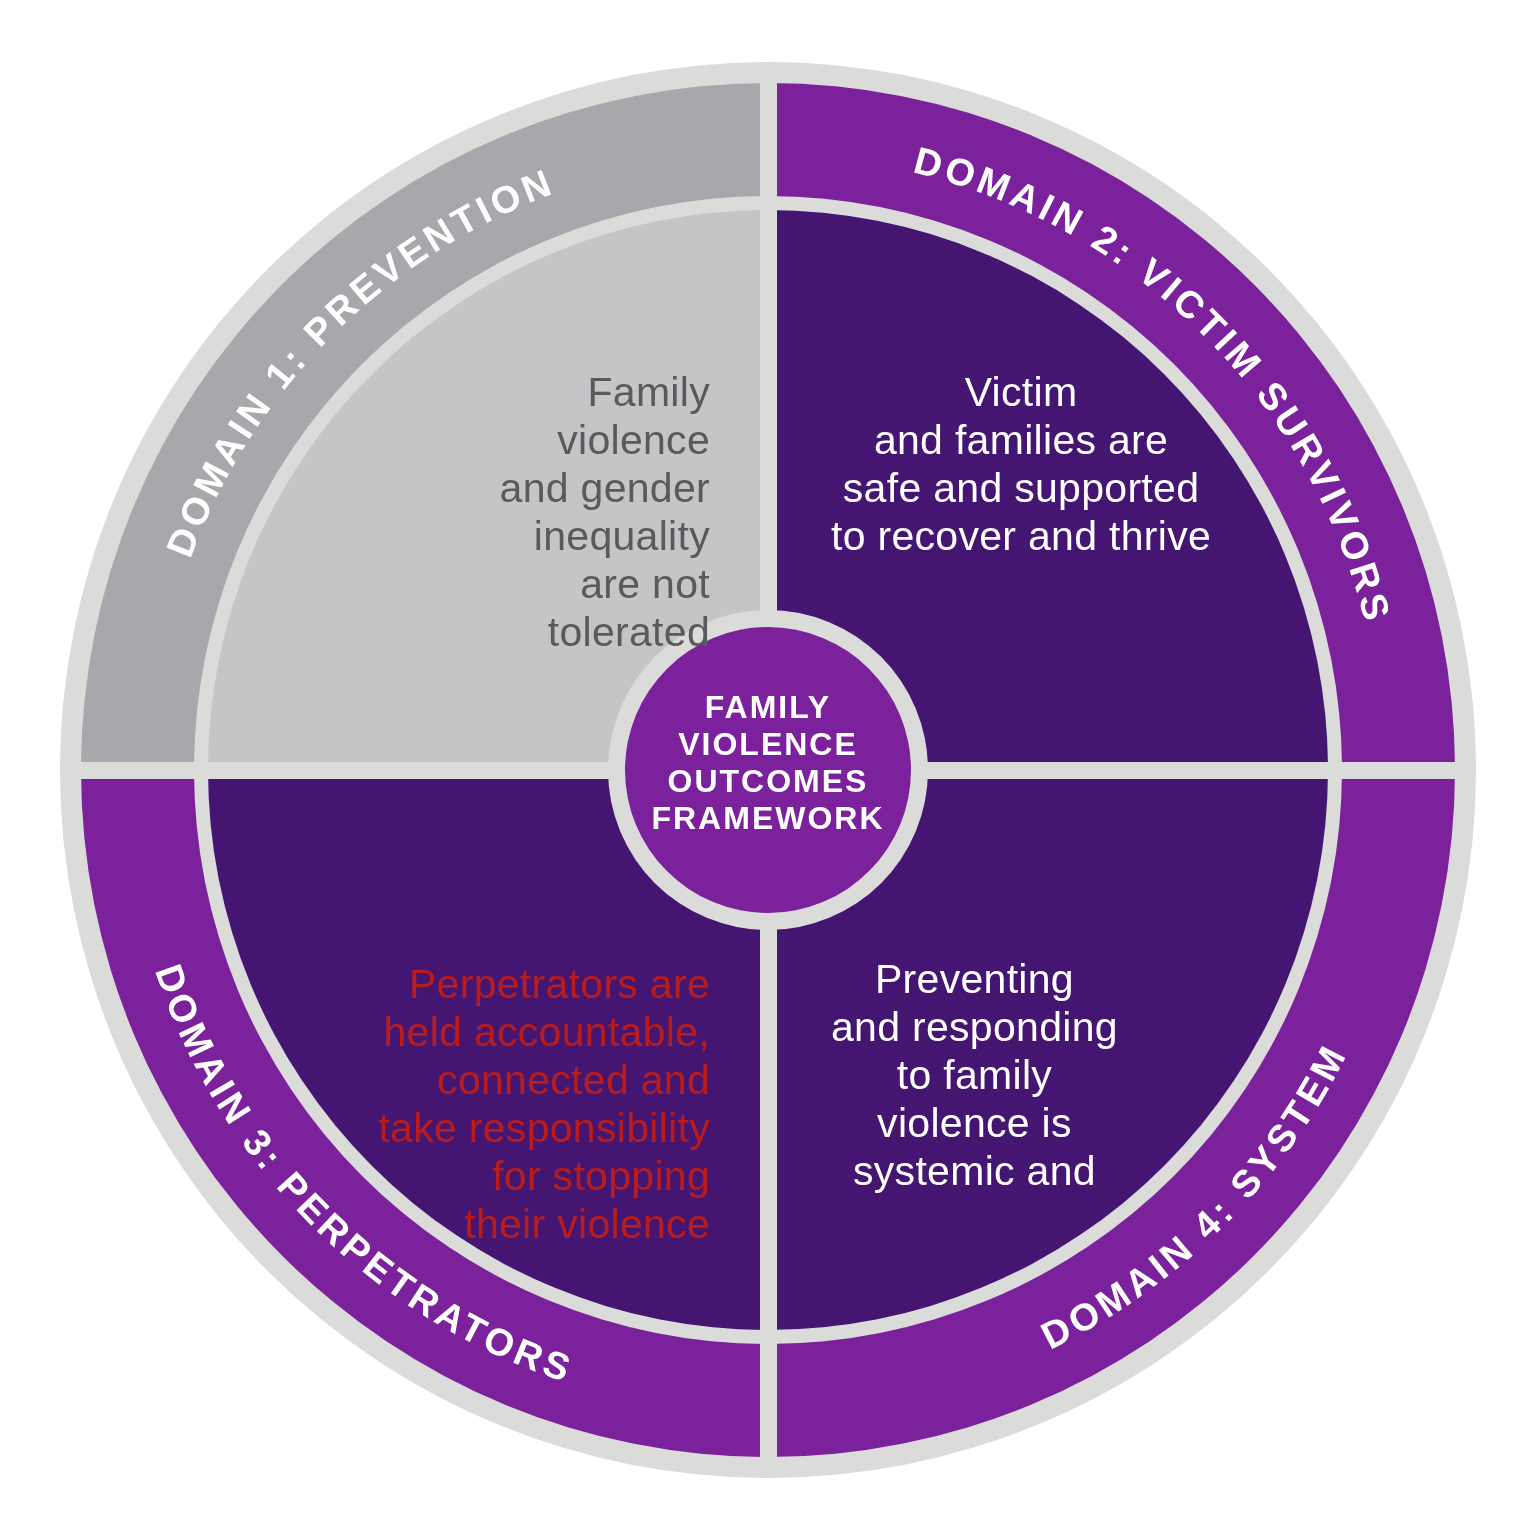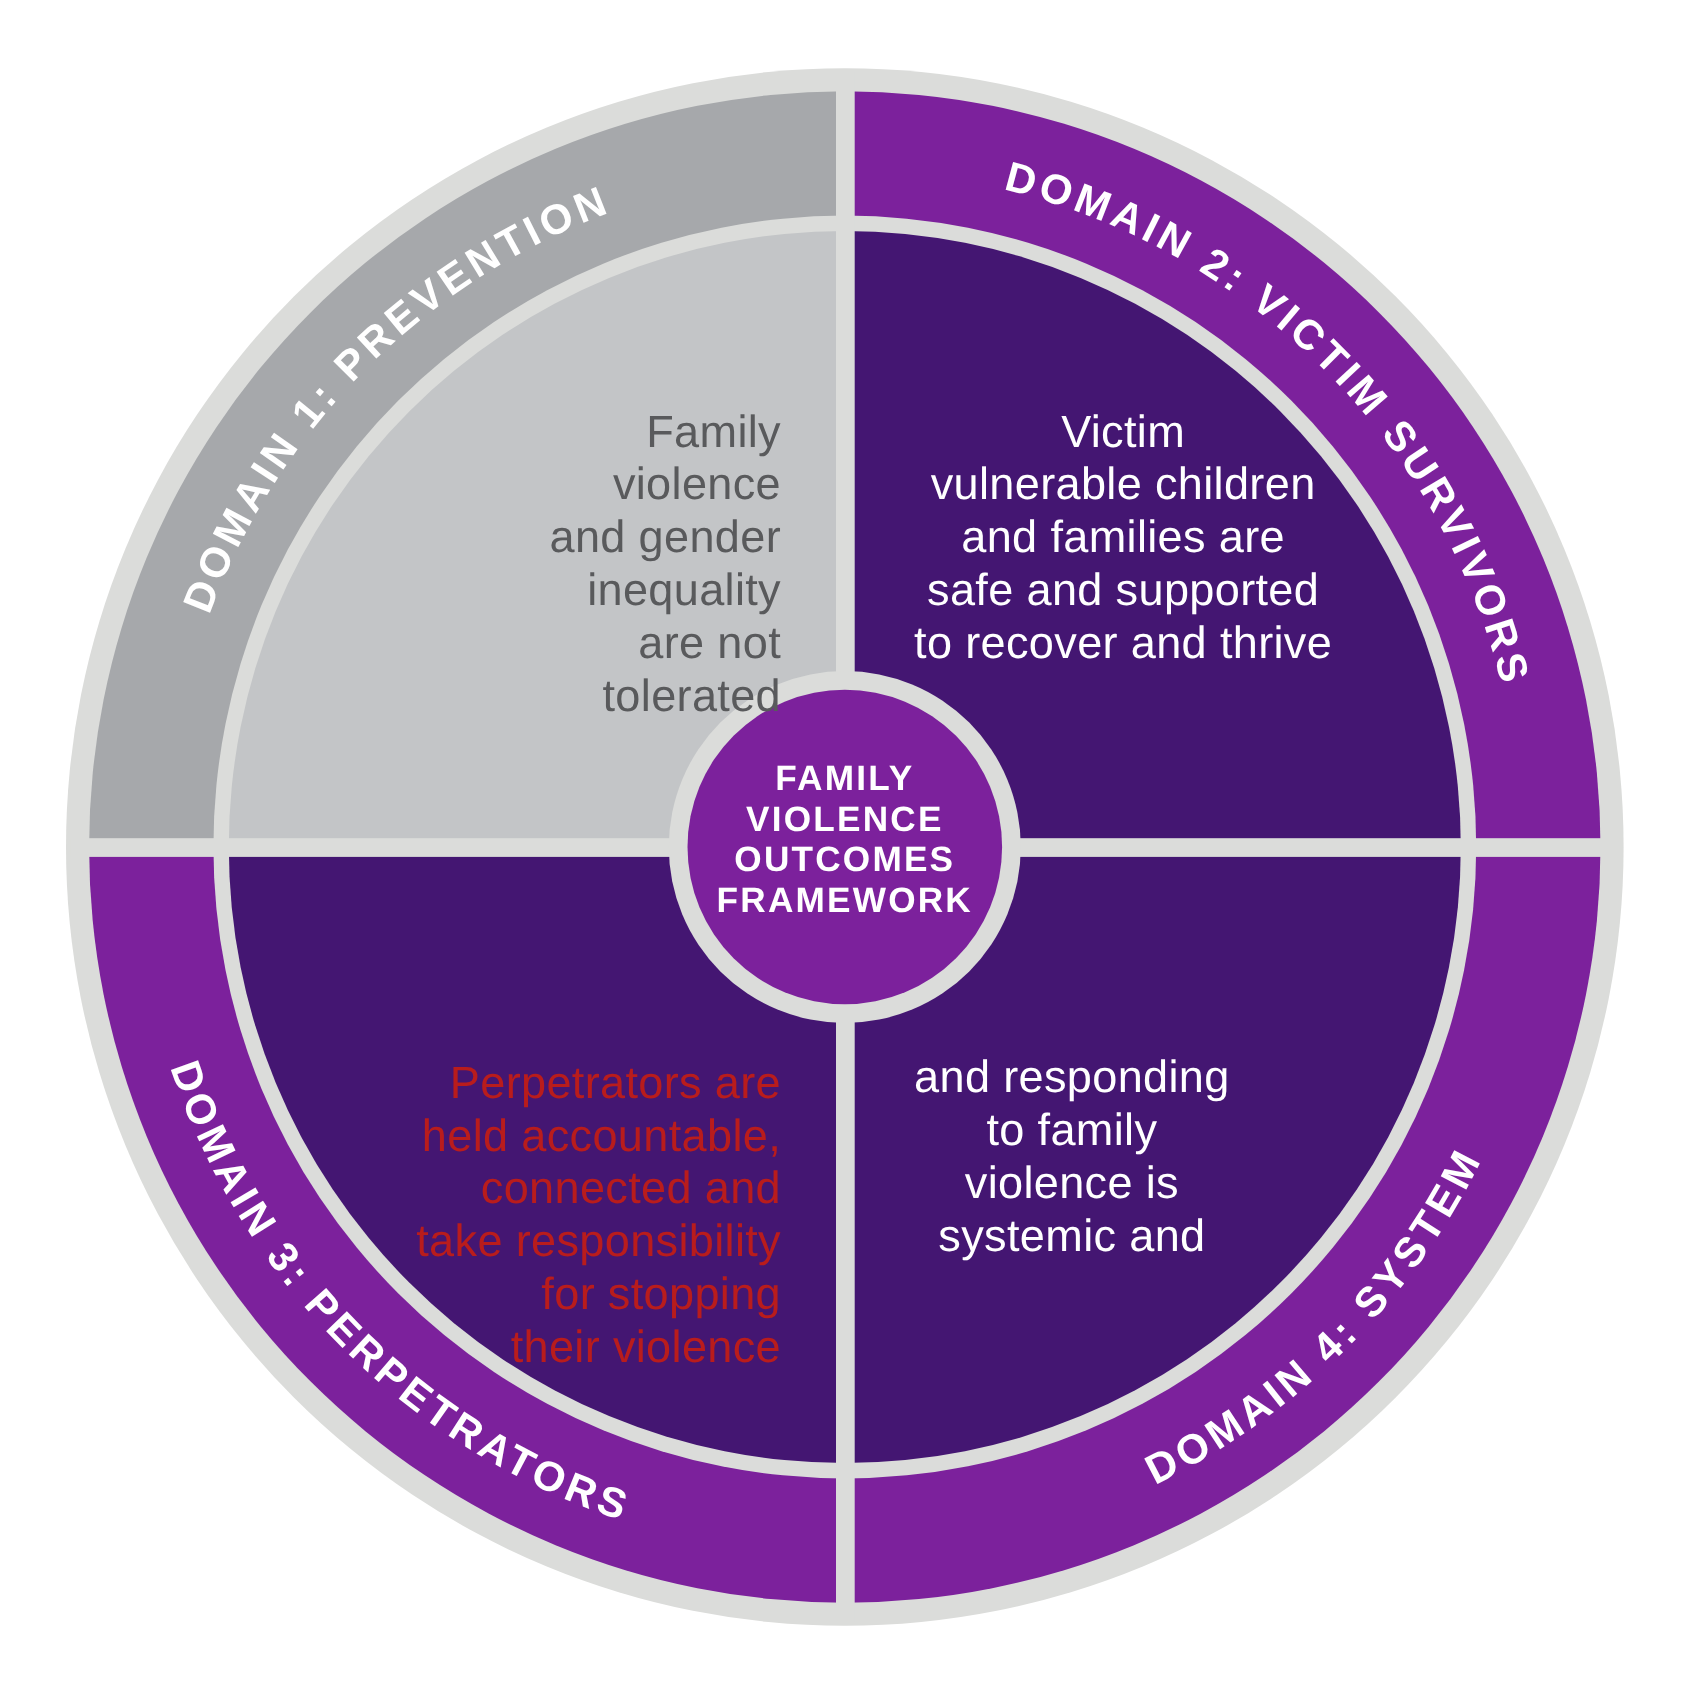--- a/index.html
+++ b/index.html
@@ -101,36 +101,36 @@
     <div>Family</div>
     <div>violence</div>
     <div>and gender</div>
     <div>inequality</div>
     <div>are not</div>
     <div>tolerated</div>
   </div>
 
   <div class="outcome outcome--left q2">
     <div>Victim</div>
-    <div>vulnerable children</div>
     <div>and families are</div>
     <div>safe and supported</div>
     <div>to recover and thrive</div>
   </div>
 
   <div class="outcome outcome--right q3">
     <div>Perpetrators are</div>
     <div>held accountable,</div>
     <div>connected and</div>
     <div>take responsibility</div>
     <div>for stopping</div>
     <div>their violence</div>
   </div>
 
   <div class="outcome outcome--left q4">
+    <div>Preventing</div>
     <div>and responding</div>
     <div>to family</div>
     <div>violence is</div>
     <div>systemic and</div>
   </div>
 
   <div class="center-label">
     <div>FAMILY</div>
     <div>VIOLENCE</div>
     <div>OUTCOMES</div>

